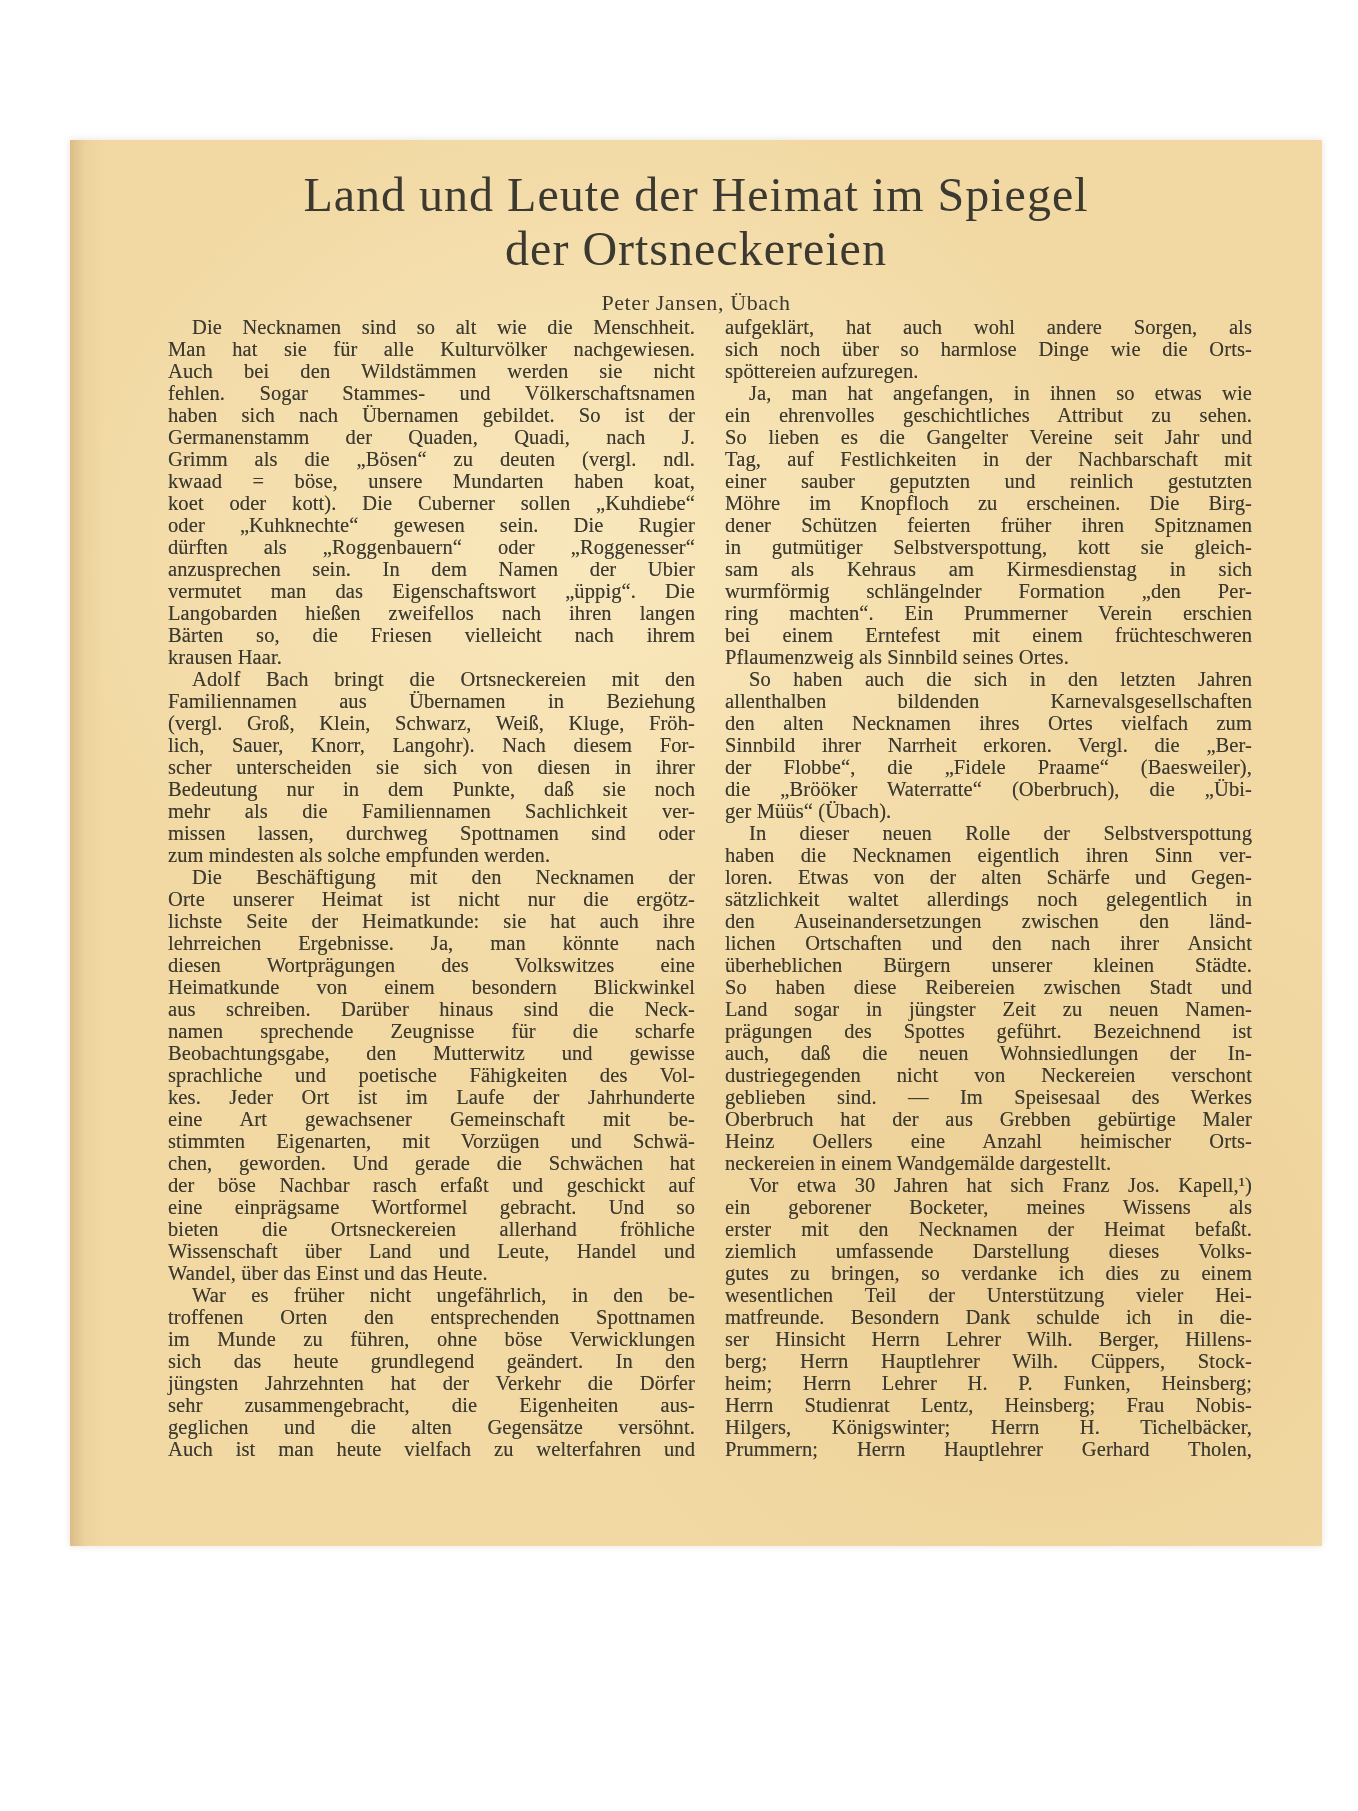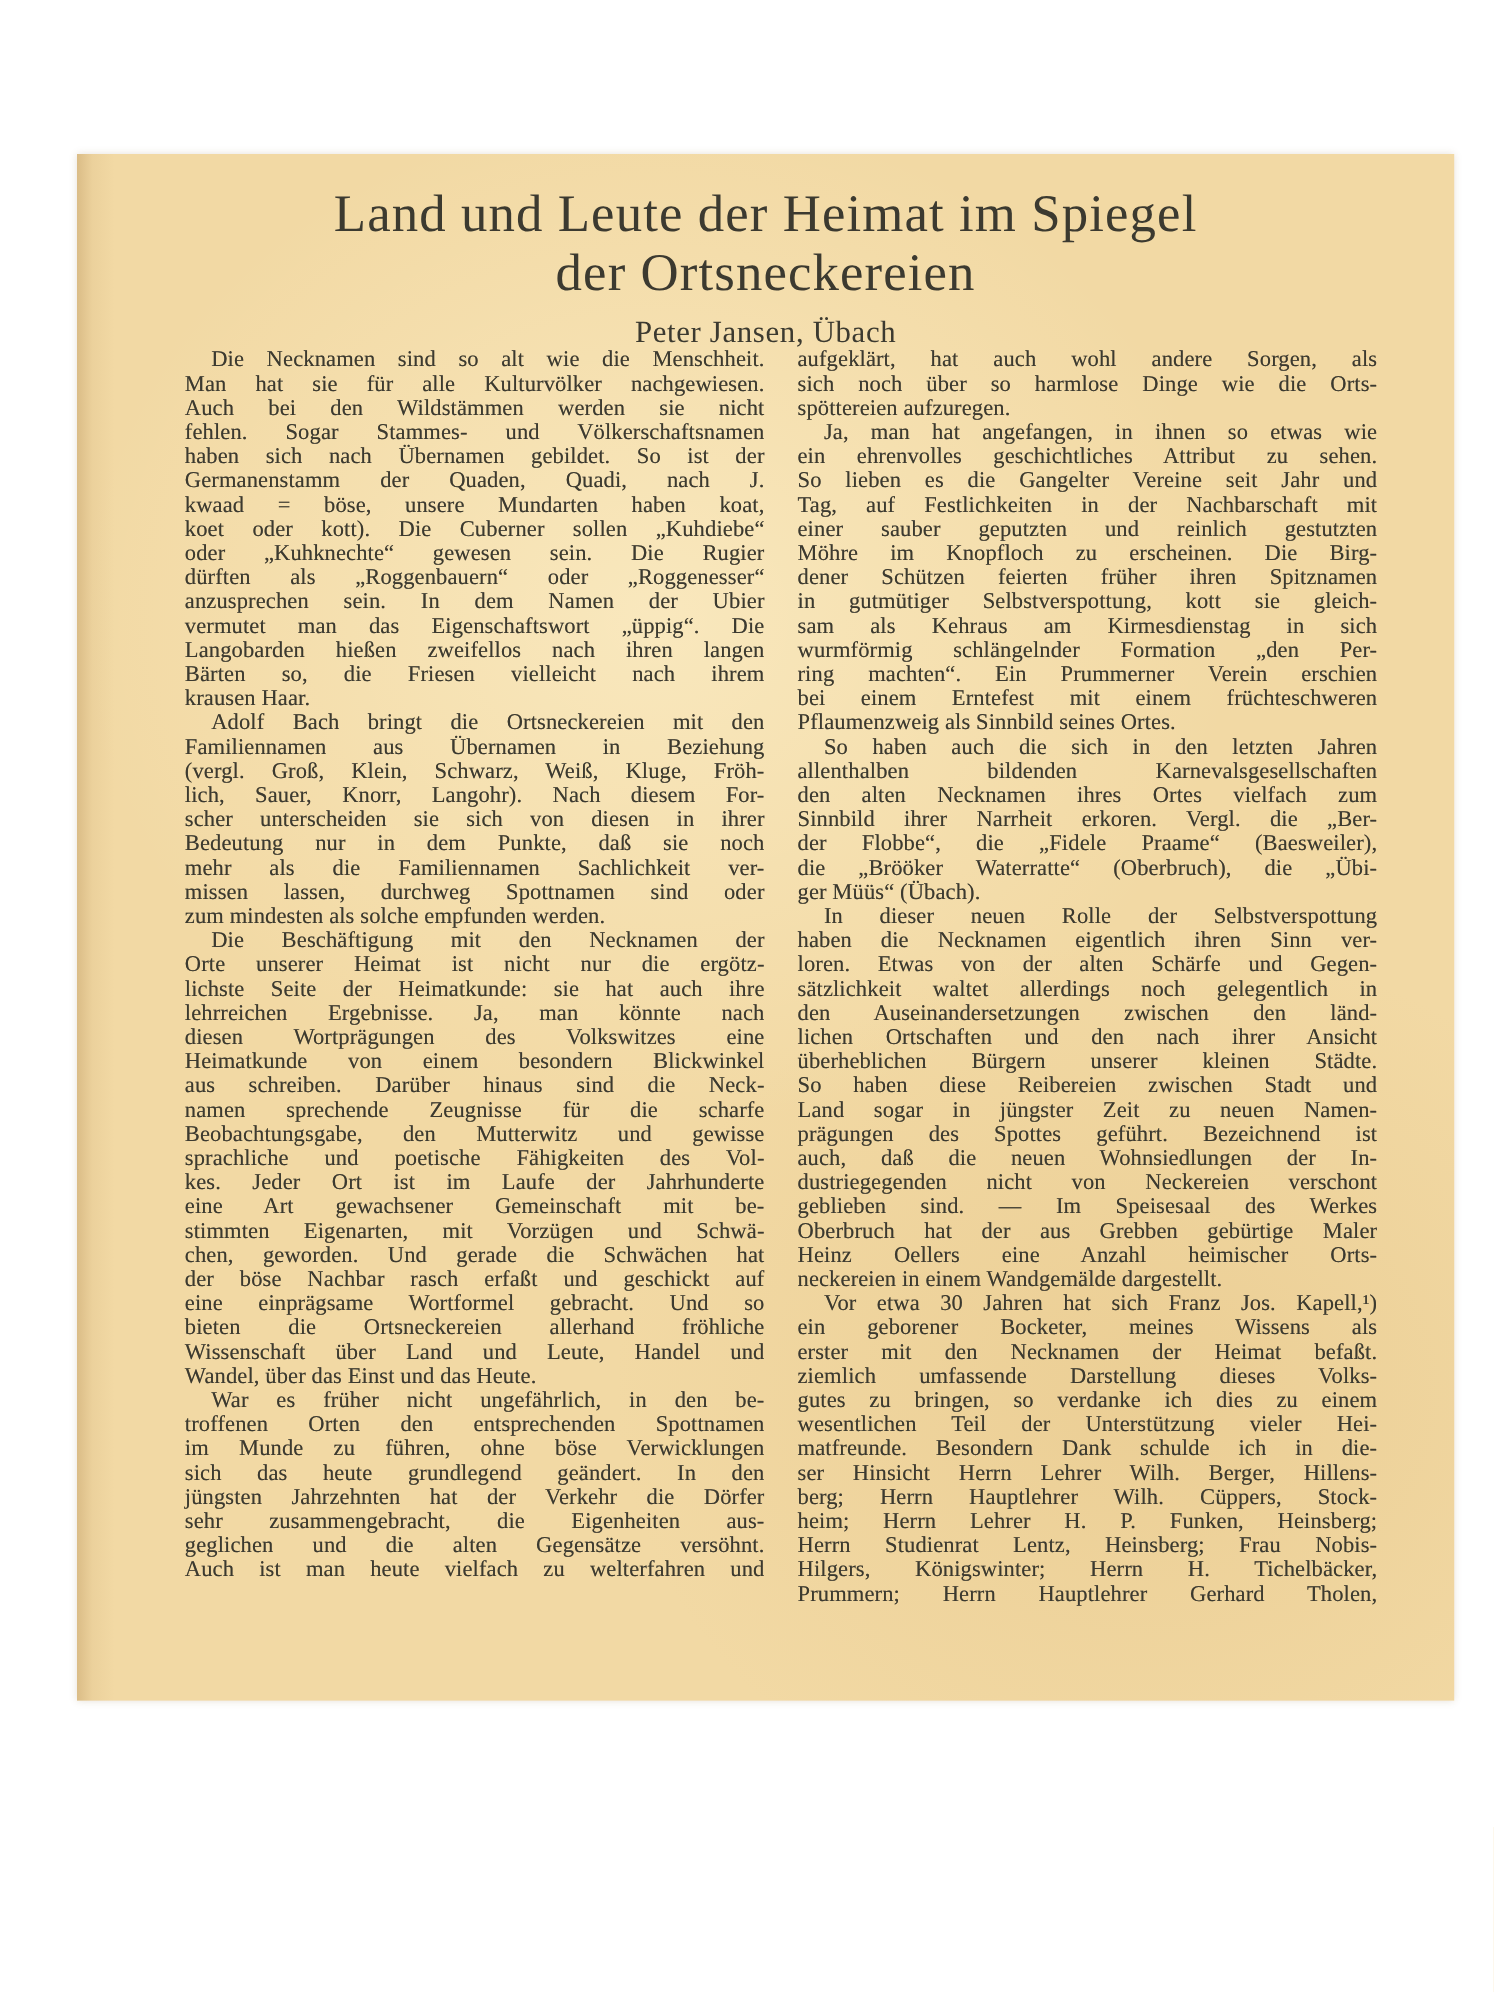--- a/index.html
+++ b/index.html
@@ -36,21 +36,21 @@
     font-weight: normal;
     font-size: 48px;
     line-height: 54px;
     letter-spacing: 1px;
     color: var(--ink, #3c3a30);
   }
   .title.first-line { margin-top: 28px; }
   .byline {
     margin-top: 14px;
     text-align: center;
-    font-size: 28px;
+    font-size: 22px;
     line-height: 26px;
     letter-spacing: 0.6px;
   }
   .columns {
     display: flex;
     gap: 30px;
     padding: 0 70px 0 98px;
   }
   .column {
     flex: 1 1 0;
@@ -84,20 +84,21 @@
     <div class="byline">Peter Jansen, Übach</div>
     <div class="columns">
       <div class="column">
           <div class="para">
             <div class="line first">Die Necknamen sind so alt wie die Menschheit.</div>
             <div class="line">Man hat sie für alle Kulturvölker nachgewiesen.</div>
             <div class="line">Auch bei den Wildstämmen werden sie nicht</div>
             <div class="line">fehlen. Sogar Stammes- und Völkerschaftsnamen</div>
             <div class="line">haben sich nach Übernamen gebildet. So ist der</div>
             <div class="line">Germanenstamm der Quaden, Quadi, nach J.</div>
+            <div class="line">Grimm als die „Bösen“ zu deuten (vergl. ndl.</div>
             <div class="line">kwaad = böse, unsere Mundarten haben koat,</div>
             <div class="line">koet oder kott). Die Cuberner sollen „Kuhdiebe“</div>
             <div class="line">oder „Kuhknechte“ gewesen sein. Die Rugier</div>
             <div class="line">dürften als „Roggenbauern“ oder „Roggenesser“</div>
             <div class="line">anzusprechen sein. In dem Namen der Ubier</div>
             <div class="line">vermutet man das Eigenschaftswort „üppig“. Die</div>
             <div class="line">Langobarden hießen zweifellos nach ihren langen</div>
             <div class="line">Bärten so, die Friesen vielleicht nach ihrem</div>
             <div class="line end">krausen Haar.</div>
           </div>

